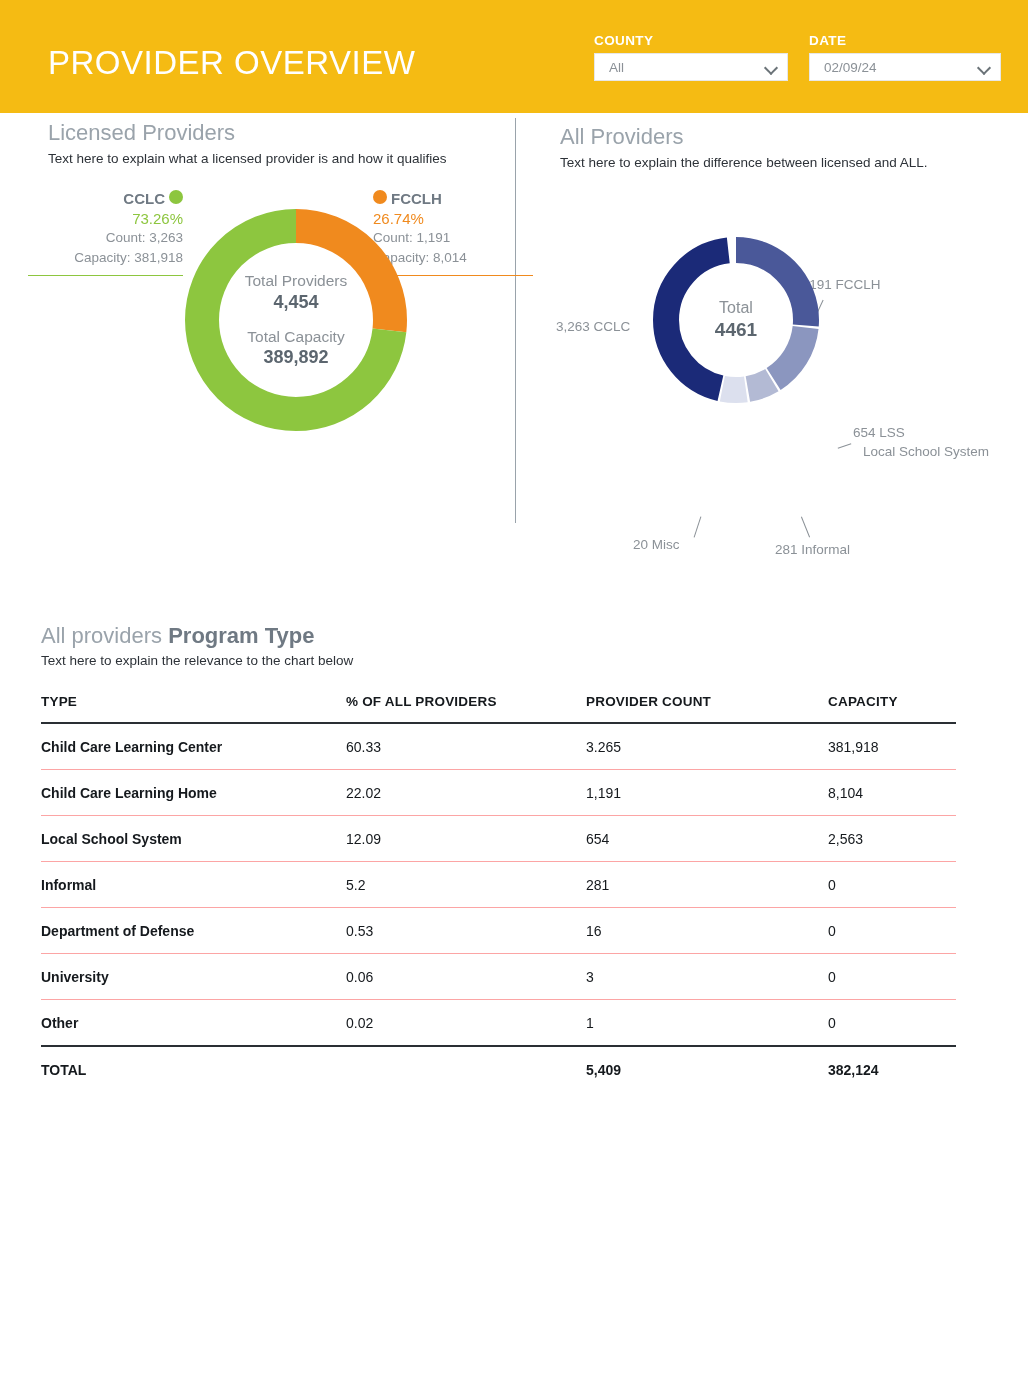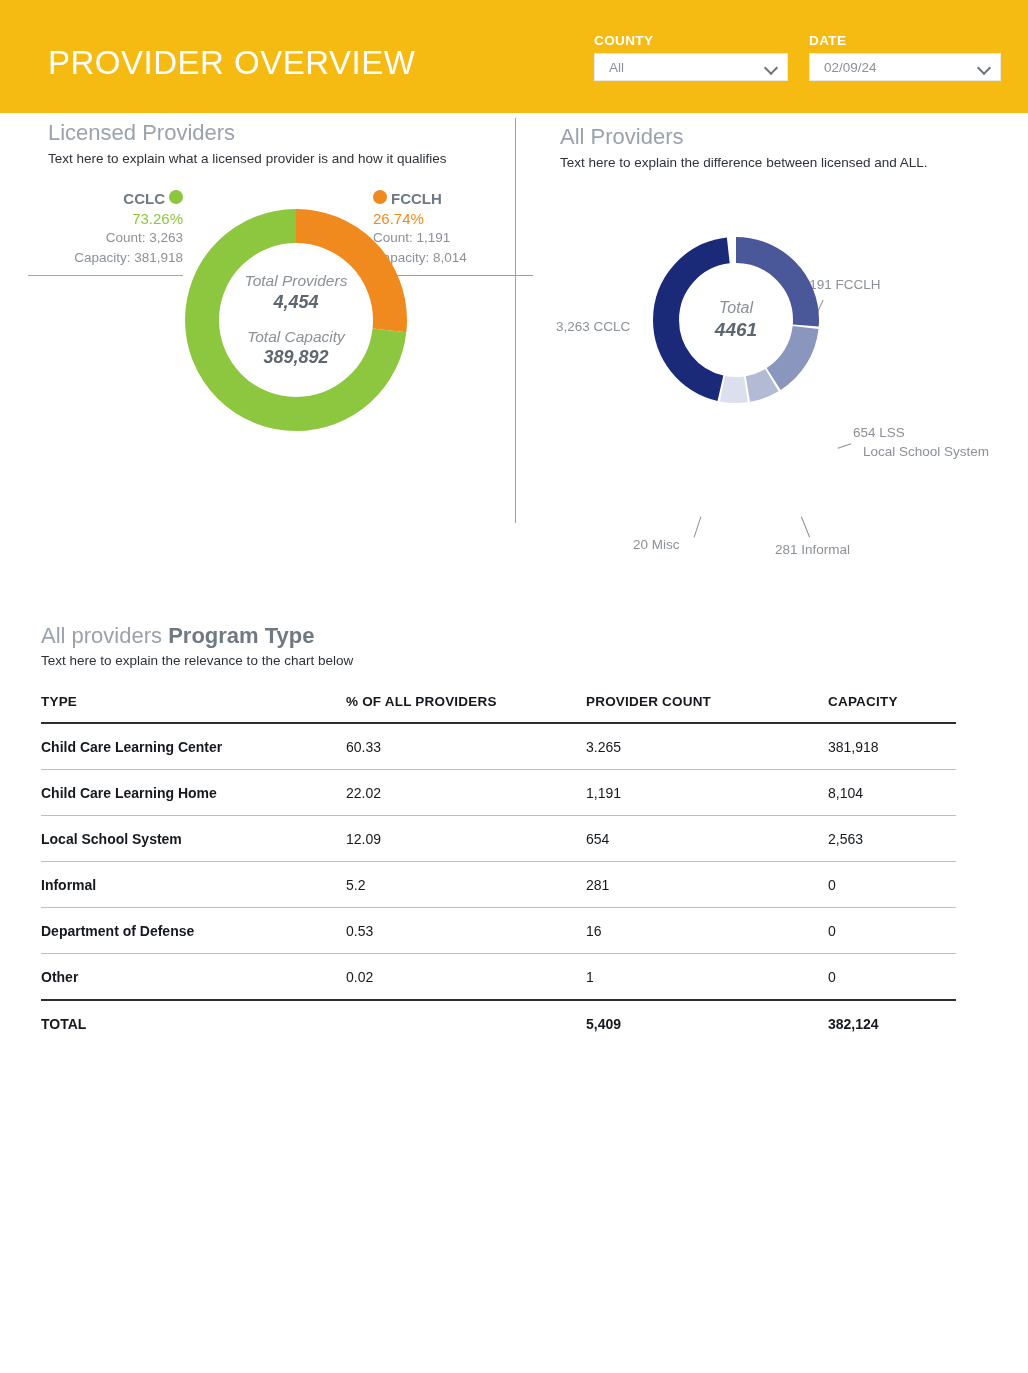--- a/index.html
+++ b/index.html
@@ -139,21 +139,20 @@
     width: 240px; height: 240px;
   }
   .donut-center {
     position: absolute;
     left: 0; top: 0; width: 100%; height: 100%;
     display: flex;
     flex-direction: column;
     align-items: center;
     justify-content: center;
     text-align: center;
-    font-style: italic;
   }
   .dc-label { font-size: 15.5px; color: #8b9197; line-height: 1.25; }
   .dc-value { font-size: 18px; font-weight: bold; color: #5c666f; line-height: 1.3; }
   .dc-gap { height: 13px; }
 
   
   .right-chart { position: relative; height: 300px; margin-top: 14px; }
   .donut-right {
     position: absolute;
     left: 86px; top: 44px;
@@ -375,20 +374,26 @@
         <td>5.2</td>
         <td>281</td>
         <td>0</td>
       </tr>
       <tr>
         <td class="type">Department of Defense</td>
         <td>0.53</td>
         <td>16</td>
         <td>0</td>
       </tr>
+      <tr>
+        <td class="type">University</td>
+        <td>0.06</td>
+        <td>3</td>
+        <td>0</td>
+      </tr>
       <tr class="last-data">
         <td class="type">Other</td>
         <td>0.02</td>
         <td>1</td>
         <td>0</td>
       </tr>
       <tr class="total">
         <td>TOTAL</td>
         <td></td>
         <td>5,409</td>

